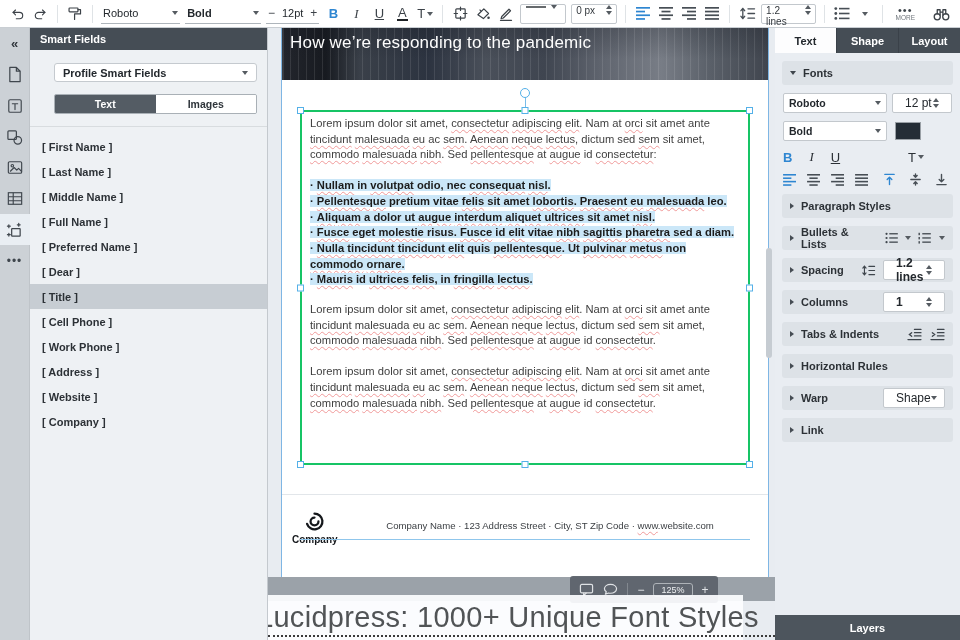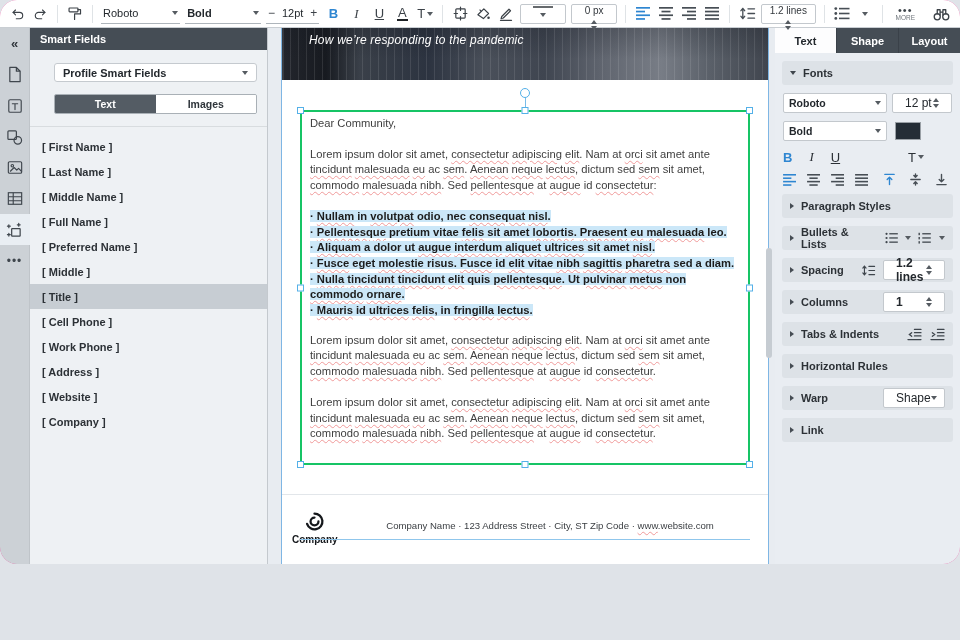--- a/index.html
+++ b/index.html
@@ -1,34 +1,34 @@
 <!DOCTYPE html>
 <html><head>
 <meta charset="utf-8">
 <style>
   * { margin:0; padding:0; box-sizing:border-box; font-family:"Liberation Sans","DejaVu Sans",sans-serif; }
   html,body { background:#dfe3e8; }
-  .app { position:relative; width:960px; height:564px; background:#ec4899; overflow:hidden;border-radius:17px; }
+  .app { position:relative; width:960px; height:640px; background:#ec4899; overflow:hidden; }
 
   
   .topbar { position:absolute; top:0; left:0; width:960px; height:28px; background:#fff;
             border-bottom:1px solid #c9ced3; display:flex; align-items:center; padding:0 8px; gap:5px; z-index:40; }
   .tb-btn { display:flex; align-items:center; justify-content:center; height:22px; min-width:18px;
             color:#3c4248; font-size:14px; cursor:pointer; }
   .divider { width:1px; height:18px; background:#dfe3e6; margin:0 3px; flex:none; }
   .tb-underline { display:flex; align-items:center; border-bottom:1px solid #aeb5bb; height:21px; gap:4px; padding:0 2px; }
   .tb-sel { display:flex; align-items:center; justify-content:space-between; font-size:11px; color:#23282d; }
   .caret { width:0; height:0; border-top:4px solid #555b61; border-left:3.5px solid transparent; border-right:3.5px solid transparent; display:inline-block; }
   .caret-r { width:0; height:0; border-left:4.5px solid #454c53; border-top:3.5px solid transparent; border-bottom:3.5px solid transparent; display:inline-block; }
   .glyph-b { font-weight:700; color:#2e86d1; font-size:13px; }
   .glyph-i { font-style:italic; font-family:"Liberation Serif",serif; font-size:13px; }
   .glyph-u { text-decoration:underline; font-size:13px; }
   .glyph-a { border-bottom:2.5px solid #1d2125; line-height:13px; font-size:13px; padding:0 1px; }
   .glyph-t { font-size:13px; display:flex; align-items:center; gap:2px; }
-  .boxctl { display:flex; align-items:center; border:1px solid #c3c8cd; border-radius:2px; height:20px; padding:0 4px; gap:4px; font-size:10px; color:#33383d; background:#fff;flex-direction:column; }
+  .boxctl { display:flex; border:1px solid #c3c8cd; border-radius:2px; height:20px; padding:0 4px; gap:4px; font-size:10px; color:#33383d; background:#fff; }
   .spinarrows { display:flex; flex-direction:column; gap:2px; align-items:center; }
   .spin-up { width:0;height:0;border-bottom:4px solid #555b61;border-left:3px solid transparent;border-right:3px solid transparent; }
   .spin-dn { width:0;height:0;border-top:4px solid #555b61;border-left:3px solid transparent;border-right:3px solid transparent; }
   .more { display:flex; flex-direction:column; align-items:center; line-height:8px; color:#3c4248; cursor:pointer; }
   .more .dots { font-size:11px; letter-spacing:1px; }
   .more .lbl { font-size:6.5px; color:#70767c; }
   .ic { flex:none; }
 
   
   .rail { position:absolute; top:28px; left:0; width:30px; height:612px; background:#ccd1d6;
@@ -58,21 +58,21 @@
   
   .canvas { position:absolute; top:28px; left:268px; width:507px; height:612px; background:#e8ecf1; overflow:hidden; z-index:1; }
   .page { position:absolute; left:13px; top:0; width:488px; height:552px; background:#fff;
           border:1px solid #7fb6e4; border-top:none; }
   .photo { position:absolute; top:0; left:0; right:0; height:52px;
      background:
        repeating-linear-gradient(90deg, rgba(255,255,255,0.10) 0 1.5px, rgba(0,0,0,0) 1.5px 8px),
        linear-gradient(180deg, rgba(20,24,32,0.25), rgba(20,24,32,0) 60%),
        linear-gradient(90deg,#23262d 0%,#171a20 9%,#3a4049 16%,#2c3340 30%,#4a505a 42%,#3f4550 54%,#60656f 66%,#787d86 78%,#5a6069 88%,#40454e 100%);
   }
-  .photo-title { position:absolute; top:5px; left:27px; color:#fdfdfd; font-size:12px; font-style:italic; letter-spacing:0.2px; white-space:nowrap; }
+  .photo-title { position:absolute; top:5px; left:8px; color:#fdfdfd; font-size:17px; letter-spacing:0.2px; white-space:nowrap; }
 
   .tbox { position:absolute; left:18px; top:82px; width:450px; height:355px; border:2px solid #16c465; padding:4px 8px 0 8px; }
   .handle { position:absolute; width:7px; height:7px; background:#fff; border:1px solid #54b0e8; }
   .rot-stem { position:absolute; left:50%; top:-15px; width:1px; height:14px; background:#78bce9; }
   .rot-handle { position:absolute; left:50%; top:-24px; transform:translateX(-50%); width:10px; height:10px;
                 border:1.5px solid #54b0e8; border-radius:50%; background:#fff; }
 
   .letter { font-size:11.2px; line-height:15.7px; color:#3e3e3e; }
   .salutation { margin-bottom:15px; }
   .para { margin-bottom:15px; }
@@ -360,21 +360,21 @@
         <span class="seg on">Text</span>
         <span class="seg off">Images</span>
       </div>
     </div>
     <div class="sf-list">
       <div class="sf-item">[ First Name ]</div>
       <div class="sf-item">[ Last Name ]</div>
       <div class="sf-item">[ Middle Name ]</div>
       <div class="sf-item">[ Full Name ]</div>
       <div class="sf-item">[ Preferred Name ]</div>
-      <div class="sf-item">[ Middle ]</div>
+      <div class="sf-item">[ Dear ]</div>
       <div class="sf-item selected">[ Title ]</div>
       <div class="sf-item">[ Cell Phone ]</div>
       <div class="sf-item">[ Work Phone ]</div>
       <div class="sf-item">[ Address ]</div>
       <div class="sf-item">[ Website ]</div>
       <div class="sf-item">[ Company ]</div>
     </div>
   </div>
 
   <div class="canvas">
@@ -389,21 +389,20 @@
         <span class="handle" style="left:-5px;top:-5px;"></span>
         <span class="handle" style="right:-5px;top:-5px;"></span>
         <span class="handle" style="left:-5px;bottom:-5px;"></span>
         <span class="handle" style="right:-5px;bottom:-5px;"></span>
         <span class="handle" style="left:50%;top:-5px;transform:translateX(-50%);"></span>
         <span class="handle" style="left:50%;bottom:-5px;transform:translateX(-50%);"></span>
         <span class="handle" style="left:-5px;top:50%;transform:translateY(-50%);"></span>
         <span class="handle" style="right:-5px;top:50%;transform:translateY(-50%);"></span>
 
         <div class="letter">
-          <div class="salutation">Dear Community,</div>
           <div class="para">Lorem ipsum dolor sit amet, <span class="sq">consectetur</span> <span class="sq">adipiscing</span> <span class="sq">elit</span>. Nam at <span class="sq">orci</span> sit amet ante <span class="sq">tincidunt</span> <span class="sq">malesuada</span> <span class="sq">eu</span> ac <span class="sq">sem</span>. <span class="sq">Aenean</span> <span class="sq">neque</span> <span class="sq">lectus</span>, dictum sed <span class="sq">sem</span> sit amet, <span class="sq">commodo</span> <span class="sq">malesuada</span> <span class="sq">nibh</span>. Sed <span class="sq">pellentesque</span> at <span class="sq">augue</span> id <span class="sq">consectetur</span>:</div>
           <div class="bullets">
             <div class="bullet"><span class="bullet-text"><span class="sq">Nullam</span> in <span class="sq">volutpat</span> odio, nec <span class="sq">consequat</span> <span class="sq">nisl</span>.</span></div>
             <div class="bullet"><span class="bullet-text"><span class="sq">Pellentesque</span> pretium vitae <span class="sq">felis</span> sit amet <span class="sq">lobortis</span>. <span class="sq">Praesent</span> <span class="sq">eu</span> <span class="sq">malesuada</span> leo.</span></div>
             <div class="bullet"><span class="bullet-text"><span class="sq">Aliquam</span> a dolor ut <span class="sq">augue</span> <span class="sq">interdum</span> <span class="sq">aliquet</span> <span class="sq">ultrices</span> sit amet <span class="sq">nisl</span>.</span></div>
             <div class="bullet"><span class="bullet-text"><span class="sq">Fusce</span> eget <span class="sq">molestie</span> risus. <span class="sq">Fusce</span> id <span class="sq">elit</span> vitae <span class="sq">nibh</span> <span class="sq">sagittis</span> <span class="sq">pharetra</span> sed a diam.</span></div>
             <div class="bullet"><span class="bullet-text"><span class="sq">Nulla</span> <span class="sq">tincidunt</span> <span class="sq">tincidunt</span> <span class="sq">elit</span> quis <span class="sq">pellentesque</span>. Ut <span class="sq">pulvinar</span> <span class="sq">metus</span> non <span class="sq">commodo</span> <span class="sq">ornare</span>.</span></div>
             <div class="bullet"><span class="bullet-text"><span class="sq">Mauris</span> id <span class="sq">ultrices</span> <span class="sq">felis</span>, in <span class="sq">fringilla</span> <span class="sq">lectus</span>.</span></div>
           </div>
           <div class="para">Lorem ipsum dolor sit amet, <span class="sq">consectetur</span> <span class="sq">adipiscing</span> <span class="sq">elit</span>. Nam at <span class="sq">orci</span> sit amet ante <span class="sq">tincidunt</span> <span class="sq">malesuada</span> <span class="sq">eu</span> ac <span class="sq">sem</span>. <span class="sq">Aenean</span> <span class="sq">neque</span> <span class="sq">lectus</span>, dictum sed <span class="sq">sem</span> sit amet, <span class="sq">commodo</span> <span class="sq">malesuada</span> <span class="sq">nibh</span>. Sed <span class="sq">pellentesque</span> at <span class="sq">augue</span> id <span class="sq">consectetur</span>.</div>

